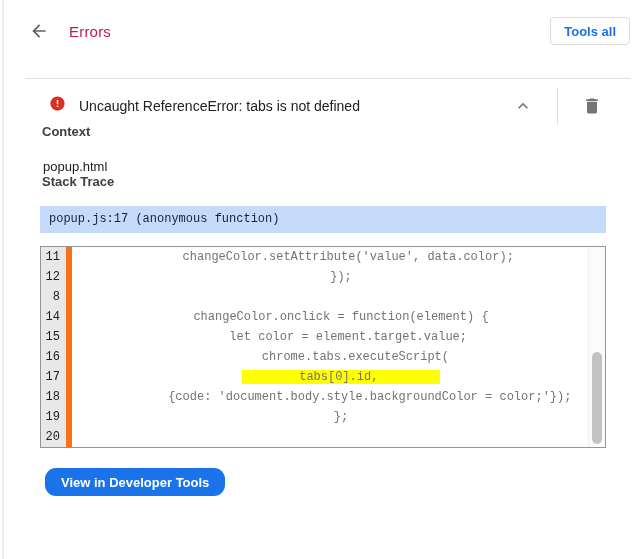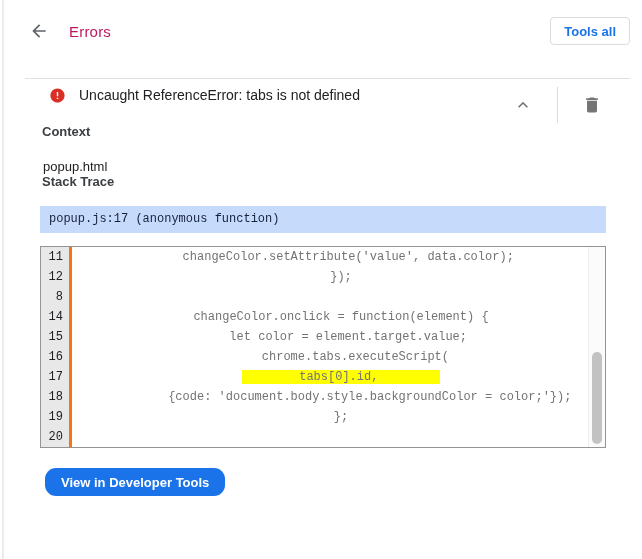--- a/index.html
+++ b/index.html
@@ -44,21 +44,21 @@
     cursor: pointer;
   }
   .h-divider {
     border: none; border-top: 1px solid #e0e0e0;
     margin-top: 16px;
   }
 
   
   .error-row {
     margin-top: 8px; height: 37px;
-    display: flex; align-items: flex-start;
+    display: flex; align-items: center;
     padding-left: 24px; padding-right: 24px;
   }
   .error-icon { flex: 0 0 auto; }
   .error-message { margin-left: 13px; font-size: 14px; color: #202124; }
   .row-actions { margin-left: auto; display: flex; align-items: center; }
   .v-sep { width: 1px; height: 36px; background: #dadce0; margin: 0 20px; }
 
   
   .section-heading {
     margin-left: 17px;
@@ -89,21 +89,21 @@
     position: relative;
     font-family: "Liberation Mono", "DejaVu Sans Mono", monospace;
     font-size: 12px;
     background: #ffffff;
     overflow: hidden;
   }
   .code-line { display: flex; height: 20px; line-height: 20px; }
   .gutter {
     flex: 0 0 31px; width: 31px;
     background: #e8e8e8;
-    border-right: 3px solid #f97316;
+    border-right: 6px solid #f97316;
     text-align: right; padding-right: 6px;
     color: #202124;
   }
   .code-text {
     flex: 1; white-space: pre;
     padding-left: 5px; color: #737373;
     overflow: hidden;
     text-align: center;
   }
   .hl { background: var(--highlight-yellow, #ffff00); padding-right: 62px; }

